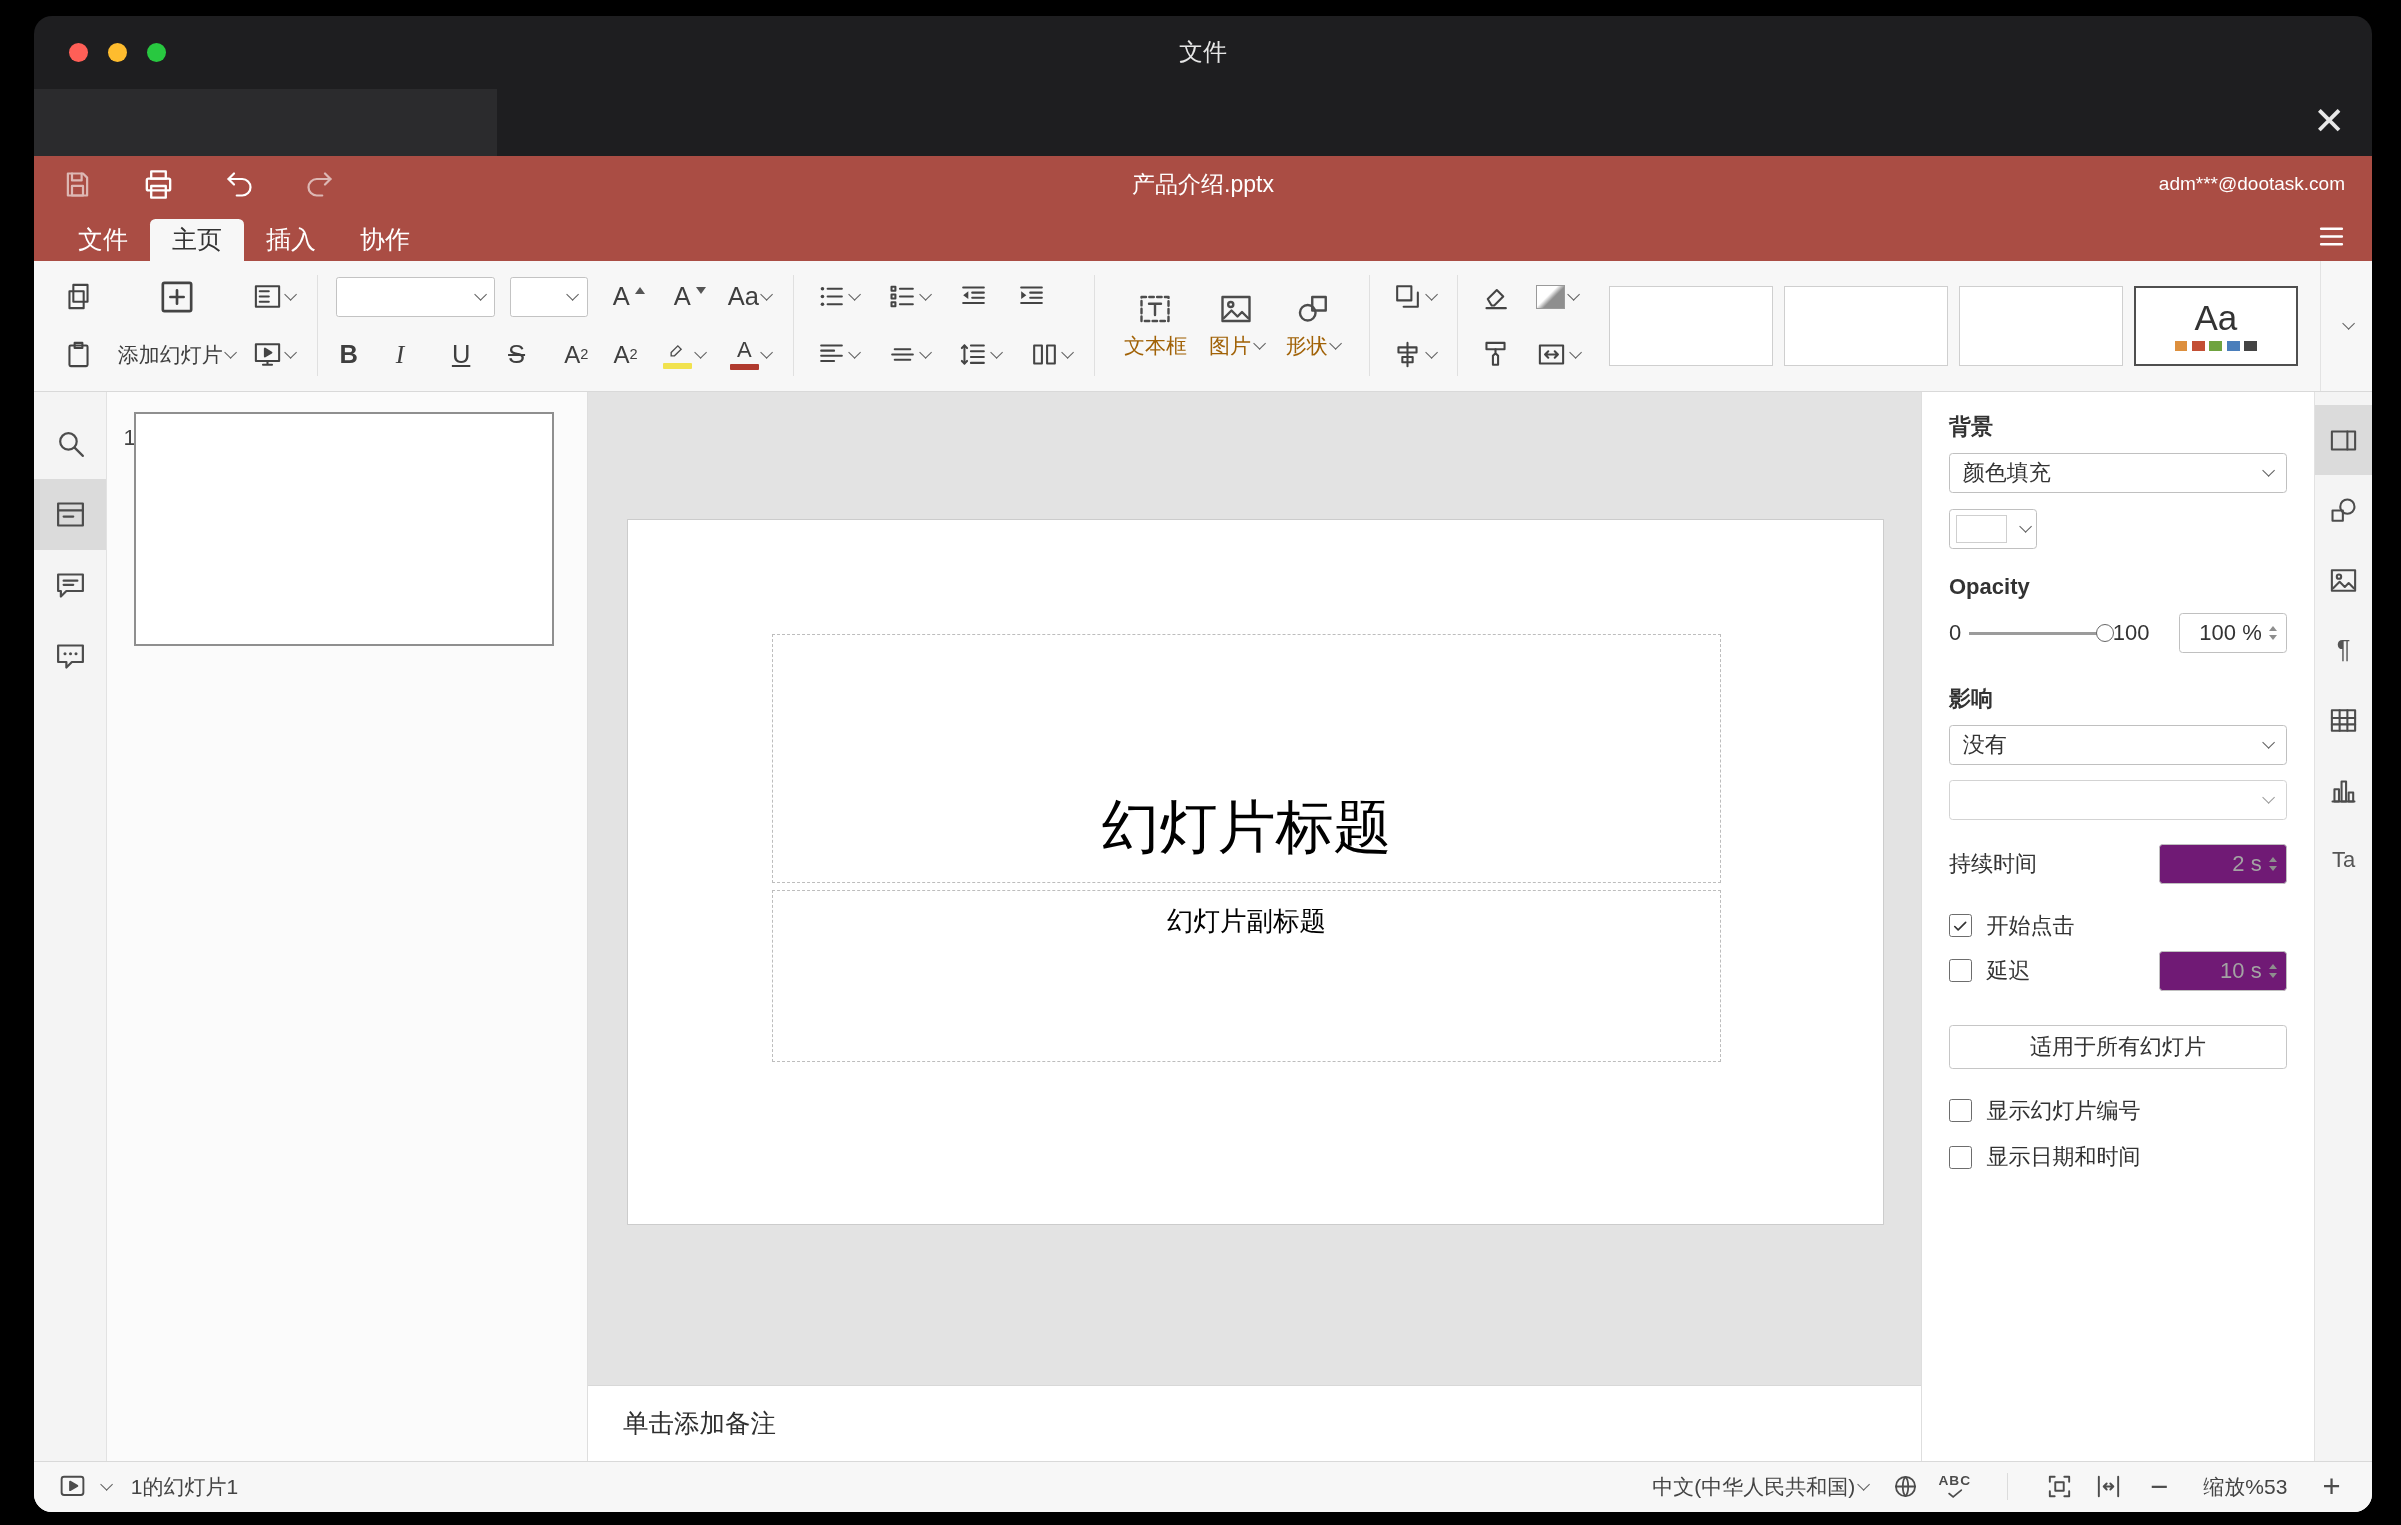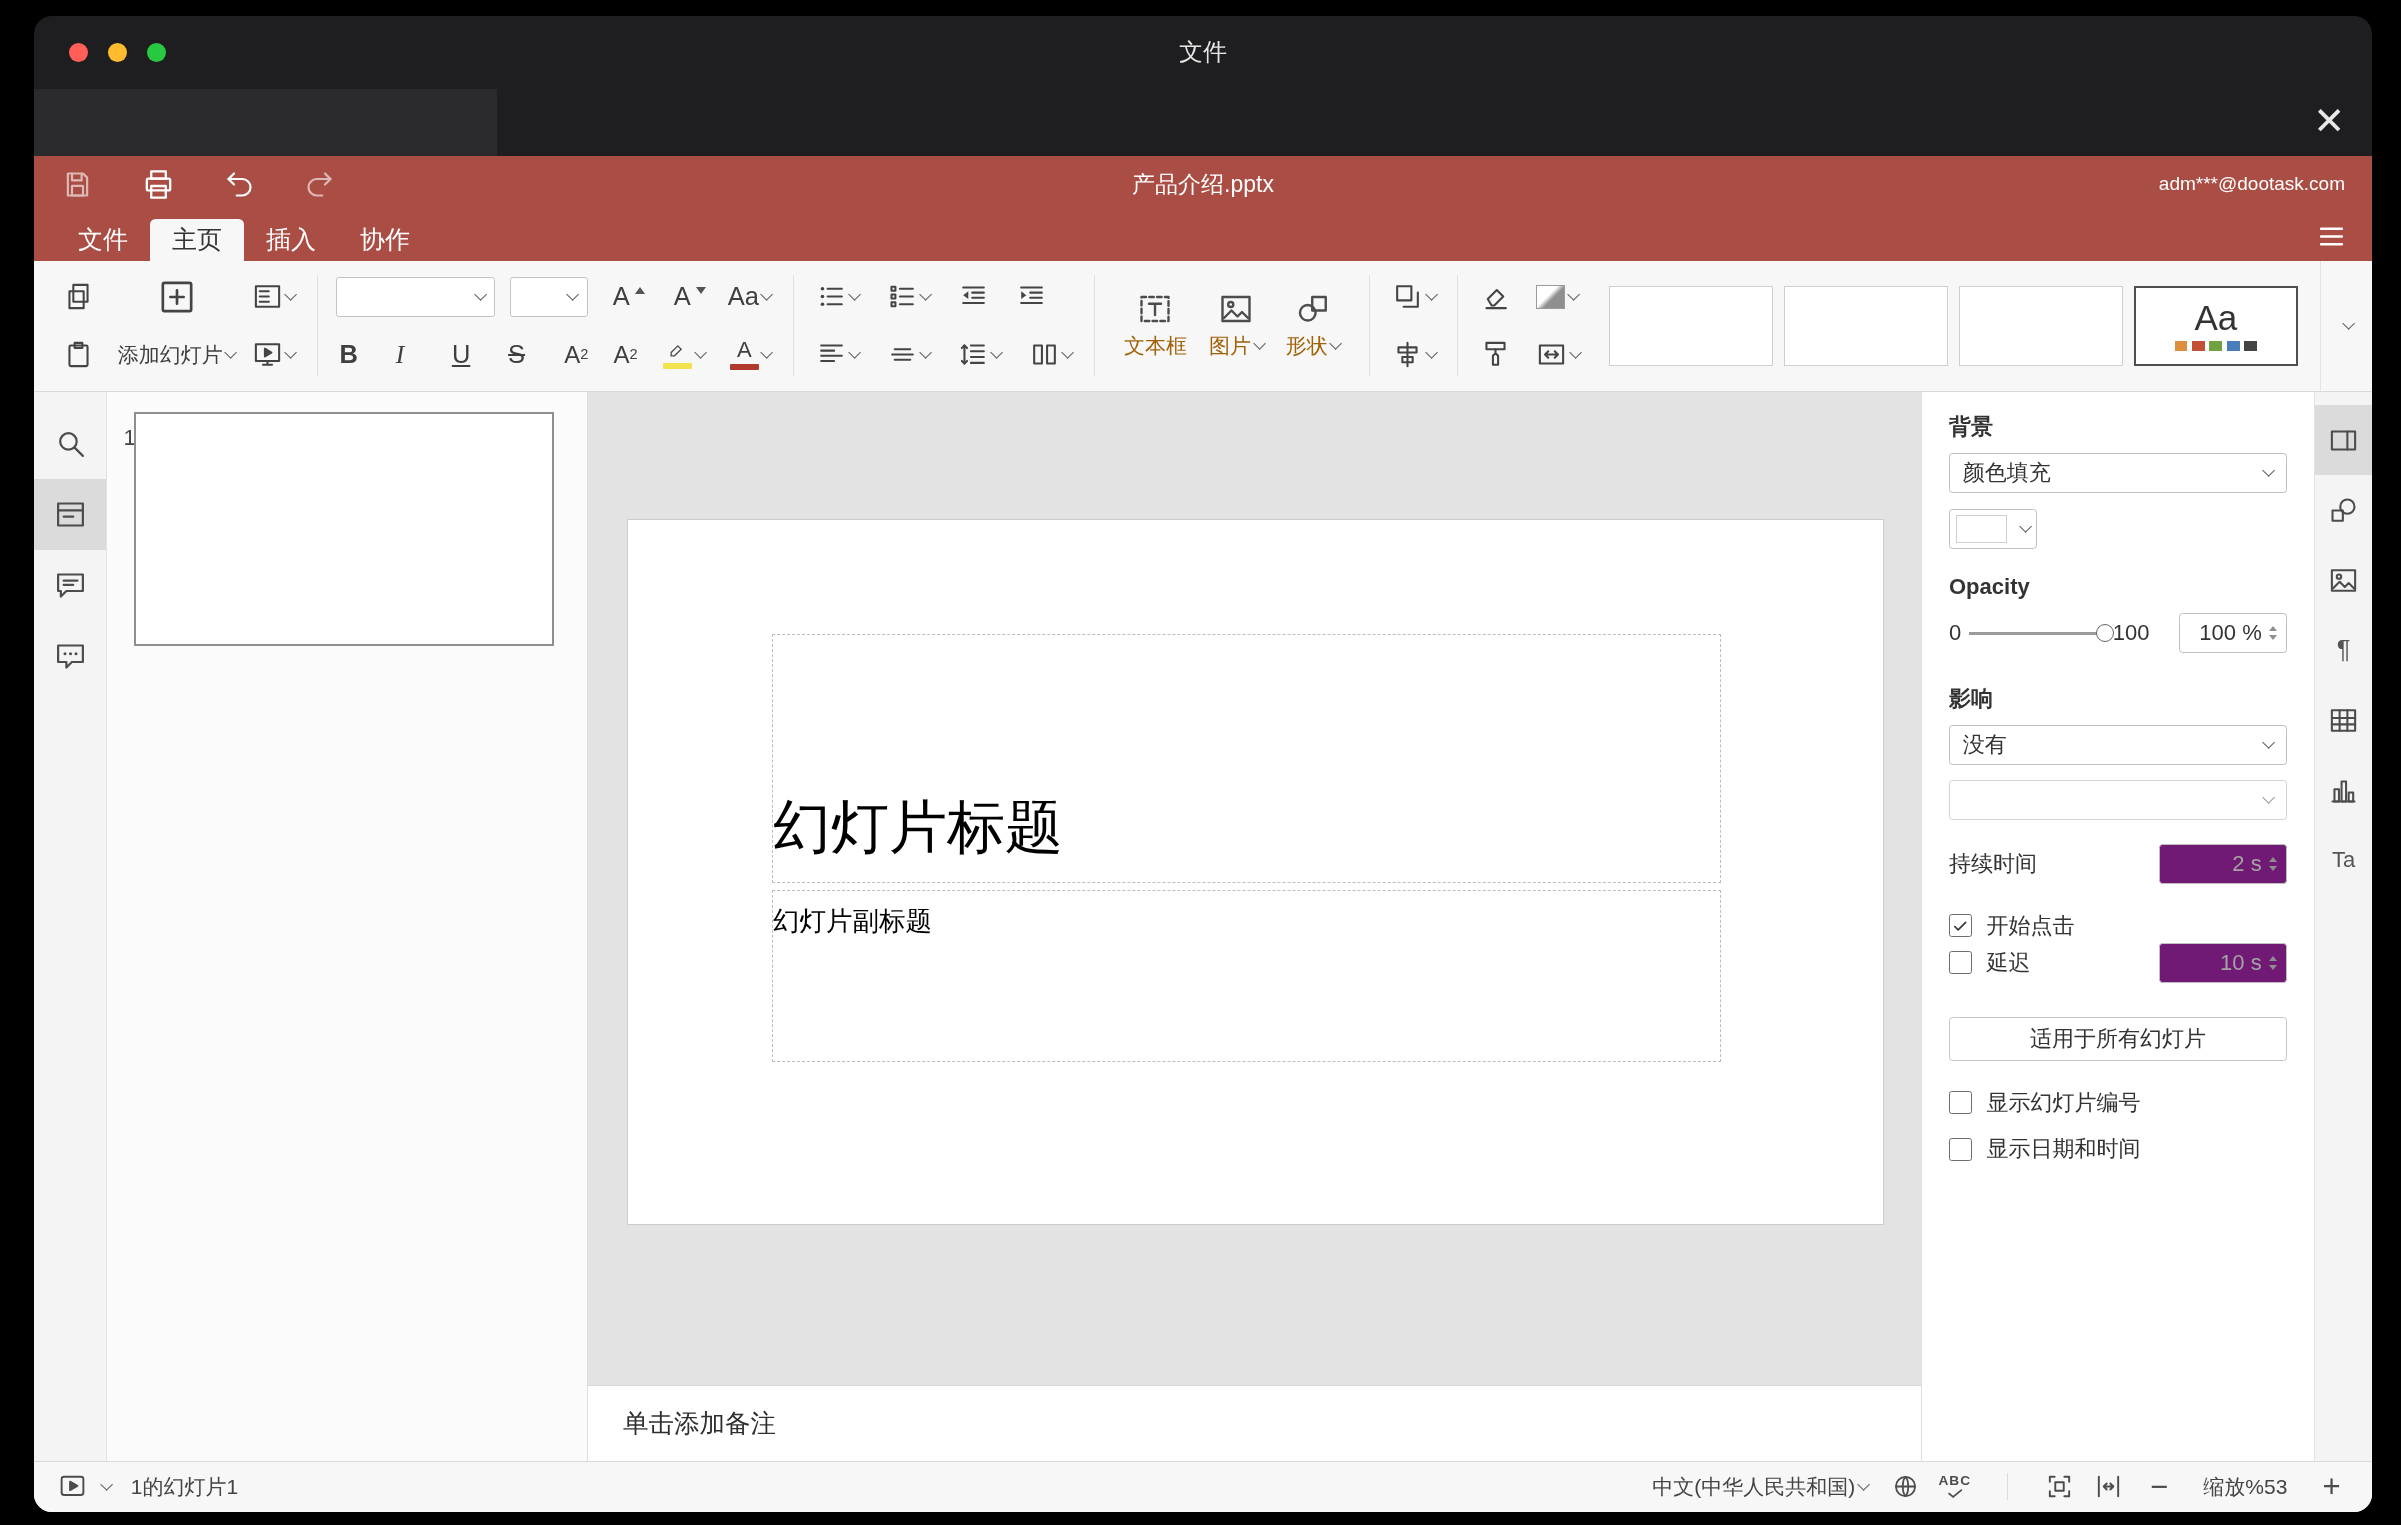--- a/index.html
+++ b/index.html
@@ -64,21 +64,21 @@
   .main{flex:1;display:flex;min-height:0;}
   .leftbar{width:72px;background:#f4f4f4;border-right:0.9px solid #e2e2e2;display:flex;flex-direction:column;align-items:center;padding-top:16.4px;flex:none;}
   .lbtn{width:72px;height:71px;display:flex;align-items:center;justify-content:center;color:#4c4c4c;cursor:default;}
   .lbtn.active{background:#dbdbdb;}
   .thumbs{width:480px;background:#fbfbfb;border-right:0.9px solid #dedede;position:relative;flex:none;}
   .thumb-num{position:absolute;left:16.4px;top:33px;font-size:22px;color:#444;}
   .thumb{position:absolute;left:26.5px;top:20px;width:420px;height:234px;background:#fff;border:2.7px solid #8f8f8f;box-sizing:border-box;cursor:default;}
   .canvas-col{flex:1;display:flex;flex-direction:column;min-width:0;}
   .canvas{flex:1;background:#e3e3e3;position:relative;}
   .slide{position:absolute;left:40px;top:128px;width:1255px;height:704px;background:#fff;box-shadow:0 0 0 0.9px #c9c9c9;}
-  .ph{position:absolute;border:1.8px dashed #bdbdbd;display:flex;box-sizing:border-box;cursor:text;}
+  .ph{position:absolute;border:1.8px dashed #bdbdbd;display:flex;justify-content:center;box-sizing:border-box;cursor:text;}
   .ph-title{left:144px;top:114px;width:949px;height:249px;align-items:flex-end;padding-bottom:14.6px;}
   .ph-title .txt{font-size:58px;color:#000;}
   .ph-sub{left:144px;top:370px;width:949px;height:172px;align-items:flex-start;padding-top:12.8px;}
   .ph-sub .txt{font-size:26.5px;color:#000;}
   .notes{height:75px;background:#fff;border-top:0.9px solid #d8d8d8;display:flex;align-items:center;padding-left:35px;
          font-size:25.5px;color:#2f2f2f;flex:none;cursor:text;}
   
   .rpanel{width:393px;background:#fff;border-left:0.9px solid #dedede;box-sizing:border-box;padding:20px 27px;flex:none;
           font-size:22px;color:#333;}
   .rp-label{font-weight:bold;margin-bottom:11px;}
@@ -595,21 +595,21 @@
 
           <div class="cbrow" style="margin-top:27px">
             <span class="cb">
               <svg width="16.4" height="16.4" viewBox="0 0 24 24">
                   <path d="M4 12.5l5 5L20 6.5"></path>
                 </svg>
             </span>
             <span class="cbl">开始点击</span>
           </div>
 
-          <div class="rowspread" style="margin-top:2px">
+          <div class="rowspread" style="margin-top:10px">
             <span style="display:flex;align-items:center">
               <span class="cb"></span>
               <span class="cbl">延迟</span>
             </span>
             <span class="numbox dis" style="width:128px">
               <span>10 s</span>
               <span class="spin">
                   <i class="up"></i>
                   <i class="dn"></i>
                 </span>

